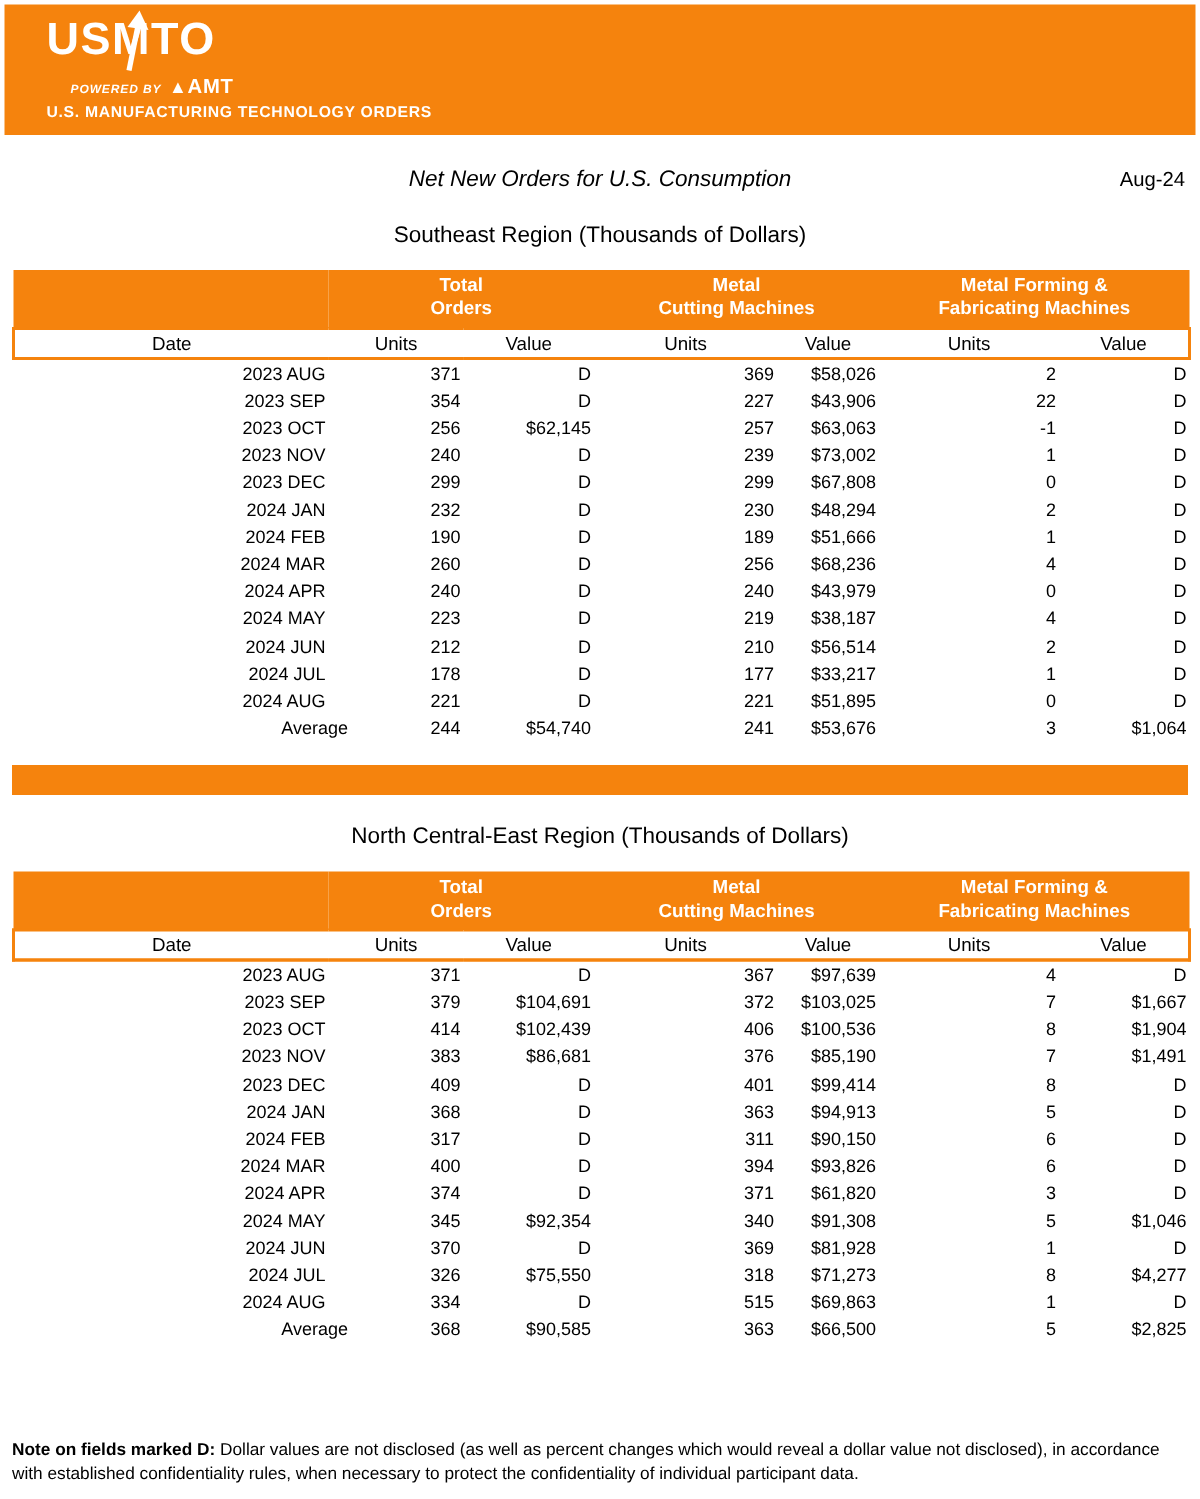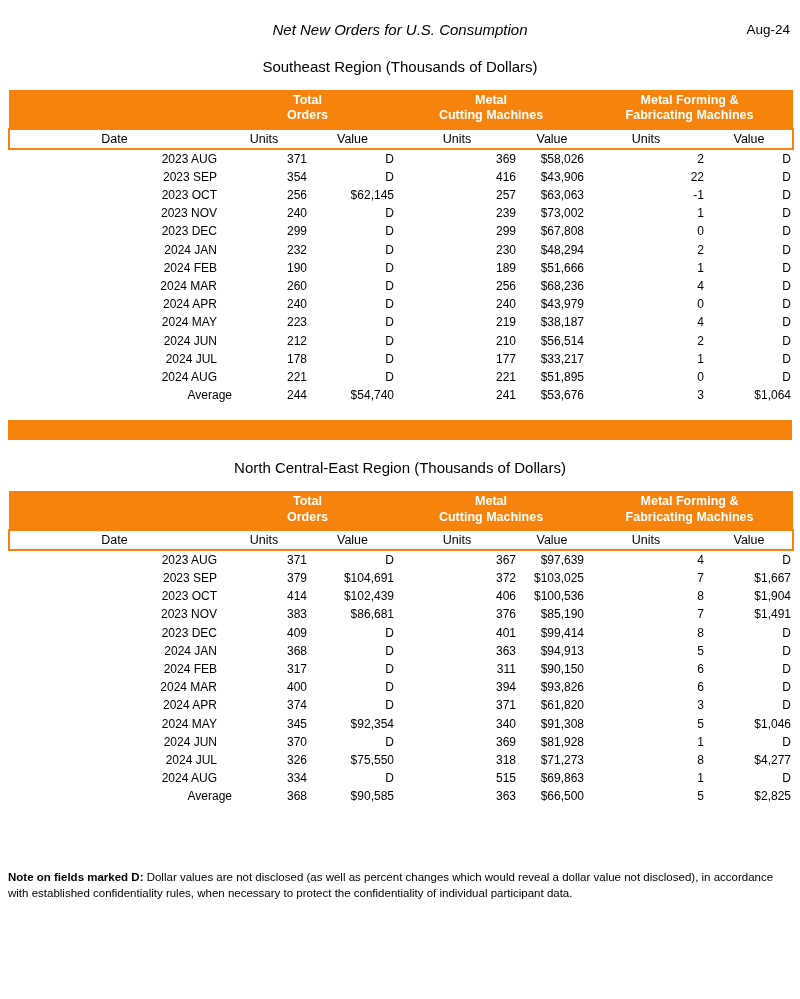--- a/index.html
+++ b/index.html
@@ -36,20 +36,31 @@
   .divider-bar { margin: 16px 8px 0 8px; height: 20px; background: var(--accent); }
 
   
   .footnote { margin: 63px 8px 0 8px; font-size: 11.5px; line-height: 1.45; }
 </style>
 </head>
 <body>
 
 <div class="page">
 
+  <header class="banner">
+    <div class="logo-text">USMTO</div>
+    <svg class="logo-arrow" width="26" height="44" viewBox="0 0 26 44">
+      <line x1="11" y1="41" x2="17" y2="11" stroke="#ffffff" stroke-width="3.5"></line>
+      <polygon points="18,1 10,12 24,14" fill="#ffffff"></polygon>
+    </svg>
+    <div class="powered">
+      <span>POWERED BY</span><span class="amt-mark"><span class="amt-triangle">▲</span><span>AMT</span></span>
+    </div>
+    <div class="banner-subtitle">U.S. MANUFACTURING TECHNOLOGY ORDERS</div>
+  </header>
 
   <div class="report-title-row">
     <div class="report-title">Net New Orders for U.S. Consumption</div>
     <div class="report-date">Aug-24</div>
   </div>
 
   <section>
     <h2 class="region-title">Southeast Region (Thousands of Dollars)</h2>
     <table class="region-table">
       <colgroup>
@@ -94,21 +105,21 @@
             <td>D</td>
             <td>369</td>
             <td>$58,026</td>
             <td>2</td>
             <td>D</td>
           </tr>
           <tr class="data-row">
             <td>2023 SEP</td>
             <td>354</td>
             <td>D</td>
-            <td>416</td>
+            <td>227</td>
             <td>$43,906</td>
             <td>22</td>
             <td>D</td>
           </tr>
           <tr class="data-row">
             <td>2023 OCT</td>
             <td>256</td>
             <td>$62,145</td>
             <td>257</td>
             <td>$63,063</td>

